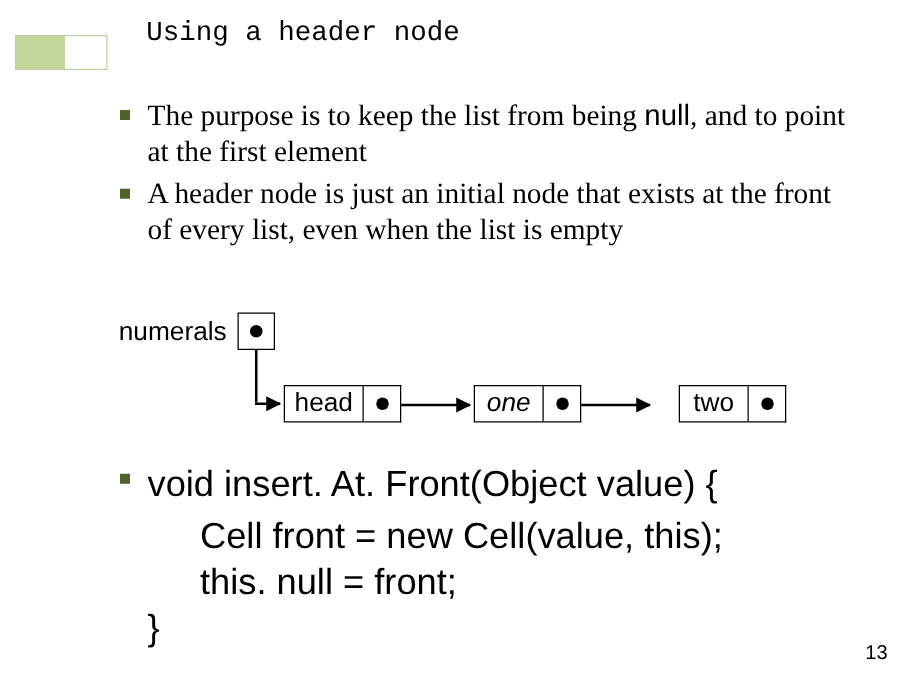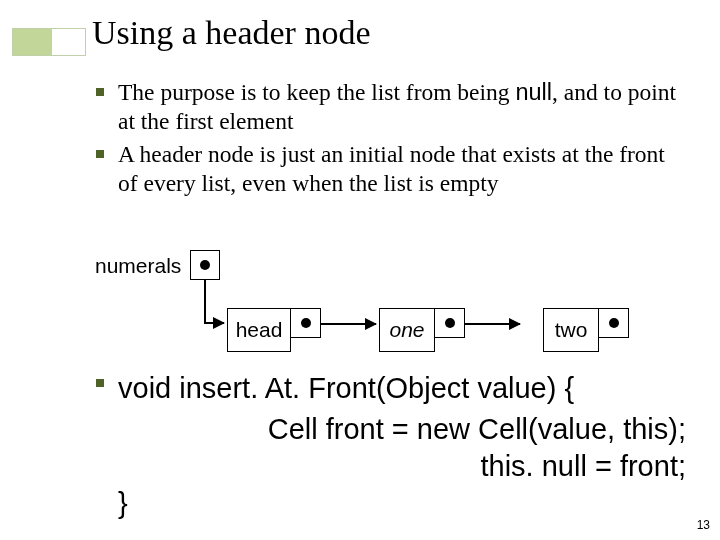--- a/index.html
+++ b/index.html
@@ -32,24 +32,24 @@
     position: absolute;
     left: 12px;
     top: 28px;
     width: 40px;
     height: 28px;
     background: #C2D69A;
     box-sizing: border-box;
   }
   .title {
     position: absolute;
-    left: 92px;
+    left: 117px;
     top: 14px;
-    font-size: 34px;
-    font-family: Liberation Serif, serif;
+    font-size: 22px;
+    font-family: Liberation Mono, monospace;
   }
   .body {
     position: absolute;
     left: 86px;
     top: 78px;
     width: 600px;
     font-size: 23.5px;
     line-height: 1.24;
   }
   .bullet {
@@ -103,21 +103,21 @@
   }
   .cellval {
     border: 1.5px solid #000;
     box-sizing: border-box;
     font-family: Arial, sans-serif;
     font-size: 21px;
     display: flex;
     align-items: center;
     justify-content: center;
     padding: 0 8px;
-    height: 44px;
+    height: 30px;
     text-align: right;
   }
   .cellptr {
     border: 1.5px solid #000;
     border-left: none;
     box-sizing: border-box;
     width: 30px;
     height: 30px;
     display: flex;
     align-items: center;
@@ -162,28 +162,28 @@
     left: 86px;
     top: 370px;
     width: 600px;
     font-family: Arial, sans-serif;
     font-size: 29px;
     line-height: 1.28;
   }
   .code .bullet::before {
     top: 9px;
   }
-  .indent1 { padding-left: 74px; text-align: right; }
+  .indent1 { padding-left: 74px; }
   .closebrace { padding-left: 32px; }
   .pagenum {
     position: absolute;
     right: 10px;
     bottom: 8px;
     font-family: Arial, sans-serif;
-    font-size: 12px;
+    font-size: 16px;
     color: #000;
   }
 </style>
 </head>
 <body>
 
 <div class="slide">
 
   <div class="deco-inner"></div>
   <div class="deco-outer"></div>

